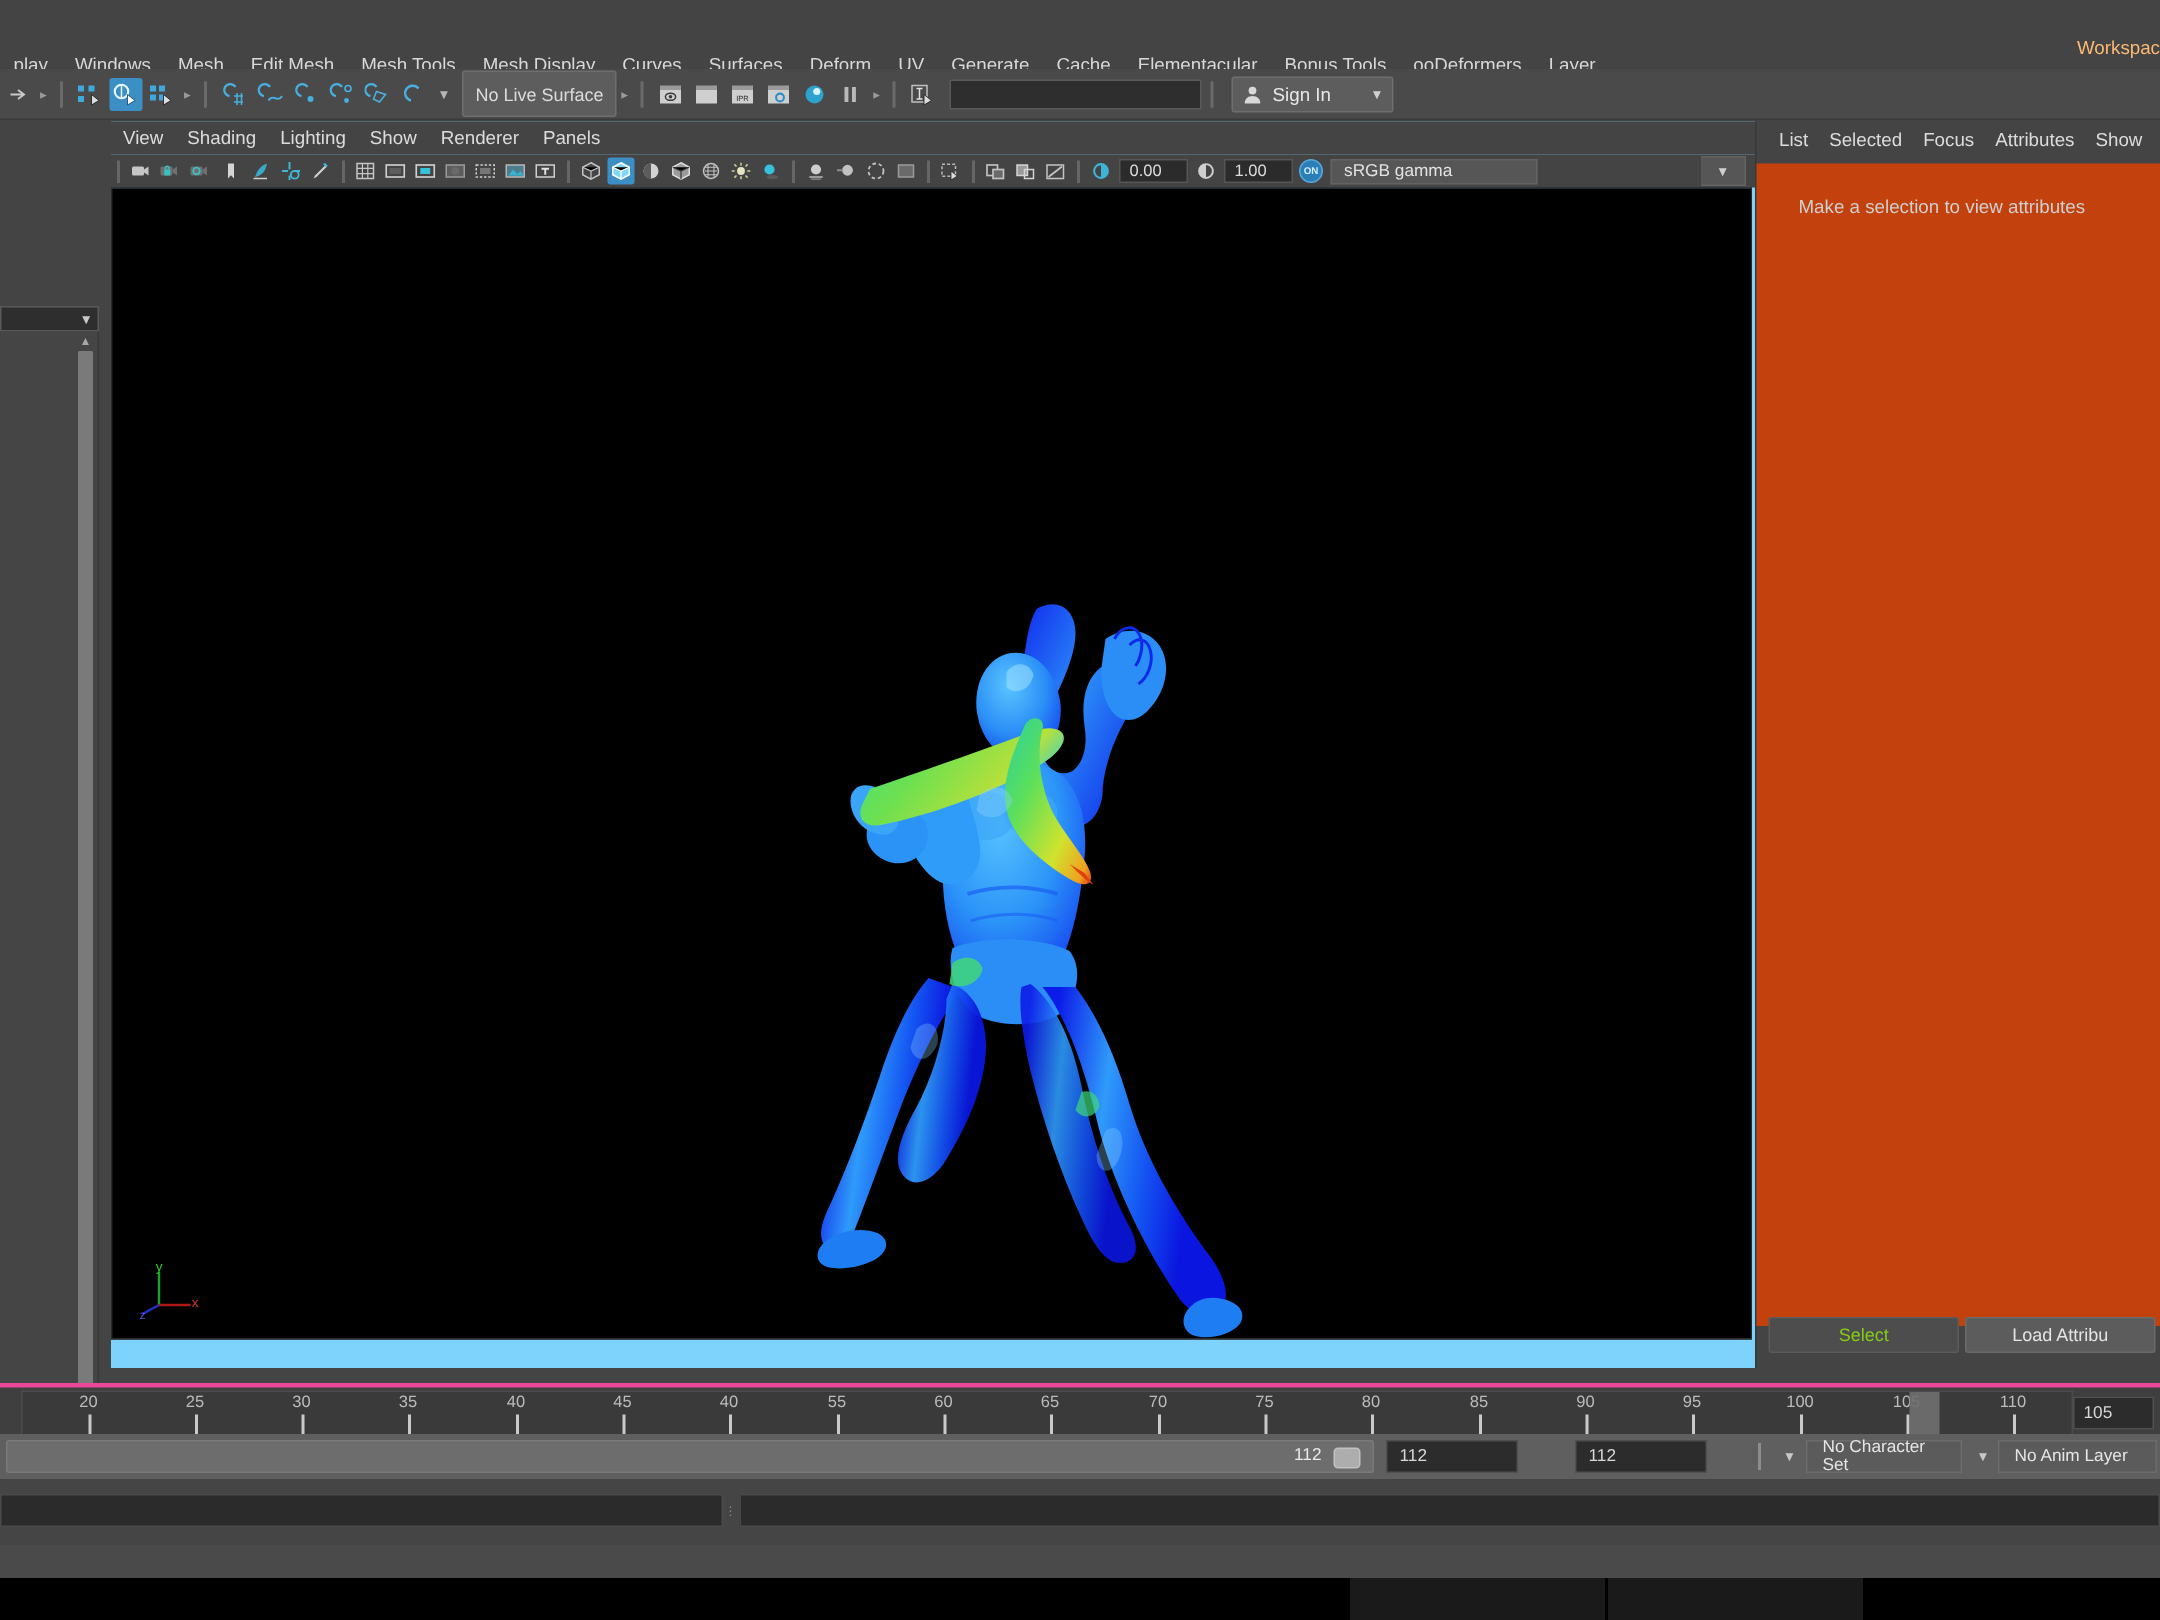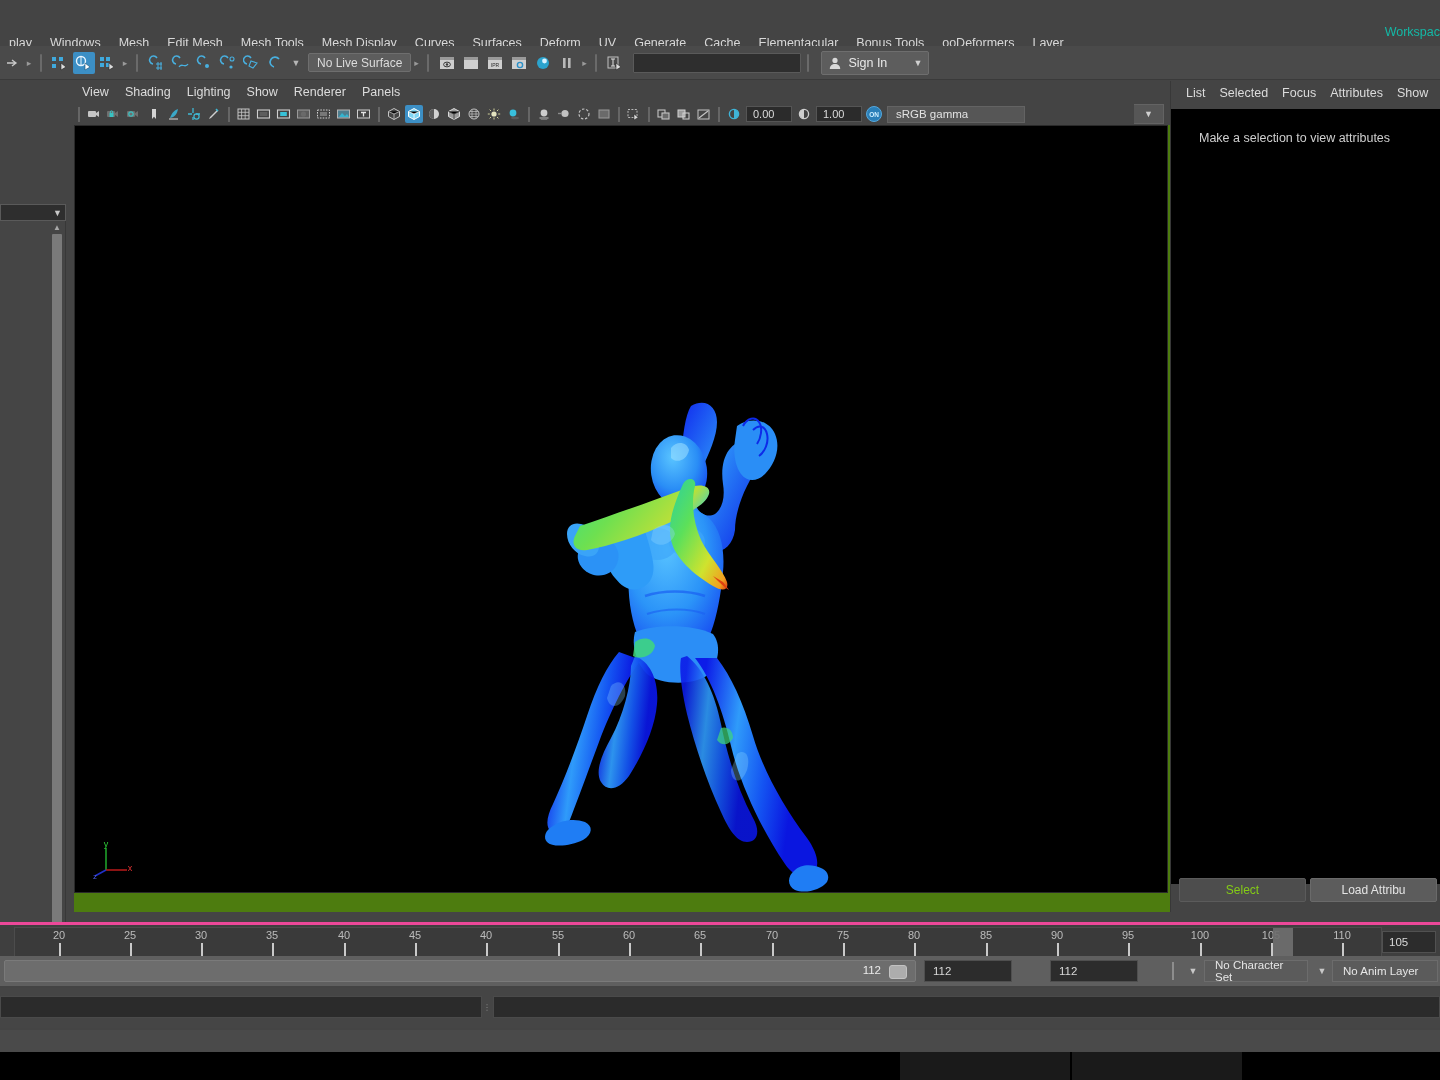--- a/index.html
+++ b/index.html
@@ -22,21 +22,21 @@
     background: #444444;
     display: flex; align-items: center;
     font-size: 12.5px; color: #d8d8d8;
   }
   .menubar .mi {
     padding: 3px 9px; white-space: nowrap;
     line-height: 16px; cursor: default; margin-top: 20px;
   }
   .workspace-label {
     position: absolute; right: 0px; top: 25px;
-    font-size: 12.5px; color: #14b8a6;
+    font-size: 12.5px; color: #fdba74;
     white-space: nowrap;
   }
   .topstrip {
     position:absolute; left:0; top:0; width:1440px; height:20px;
     background:#444444;
   }
 
   
   .statusline {
     position: absolute; left: 0; top: 46px;
@@ -56,21 +56,21 @@
     display: flex; align-items: center; justify-content: center;
     position: relative;
   }
   .tbtn.active { background: #3c8fc5; border-radius: 2px; }
   .collapse-arrow {
     width: 10px; height: 22px; flex:none;
     display:flex; align-items:center; justify-content:center;
     color:#9a9a9a; font-size:9px;
   }
   .livesurface {
-    height: 19px; min-width: 98px;
+    height: 31px; min-width: 98px;
     background: #5d5d5d; border: 1px solid #6e6e6e;
     border-radius: 2px; margin-left: 4px;
     color: #dcdcdc; font-size: 12px;
     display: flex; align-items: center; padding: 0 8px;
     flex:none;
   }
   .ddarrow {
     width: 16px; height: 22px; flex:none;
     display:flex; align-items:center; justify-content:center;
     color:#b5b5b5; font-size:9px;
@@ -132,21 +132,21 @@
   }
   .lc-hbar-arrow {
     position:absolute; left:43px; top:892px; width:14px; height:12px;
     color:#a8a8a8; font-size:8px; line-height:12px; text-align:center;
   }
 
   
   .viewport-wrap {
     position: absolute; left: 74px; top: 81px;
     width: 1096px; height: 831px;
-    background: #4d7c0f;
+    background: #7dd3fc;
   }
   .vp-menubar {
     position: absolute; left: 0; top: 0;
     width: 1096px; height: 22px;
     display: flex; align-items: center;
     font-size: 12.5px; color: #dcdcdc;
     background: #444444;
   }
   .vp-menubar .vmi { padding: 2px 8px; cursor: default; }
   .vp-toolbar {
@@ -212,21 +212,21 @@
     border-left: 1px solid #383838;
   }
   .ae-menubar {
     display:flex; align-items:center;
     height: 24px; padding-left: 8px;
     font-size: 12.5px; color: #dcdcdc;
   }
   .ae-menubar .ami { padding: 2px 7px; cursor:default; }
   .ae-body {
     position:absolute; left:0; top:28px; width:270px; height:775px;
-    background: #000000;
+    background: #c2410c;
   }
   .ae-msg {
     padding: 22px 0 0 28px;
     font-size: 12.5px; color: #cfcfcf;
   }
   .ae-buttons {
     position: absolute; left: 8px; bottom: 10px;
     width: 258px; height: 24px;
     display: flex; gap: 4px;
   }

